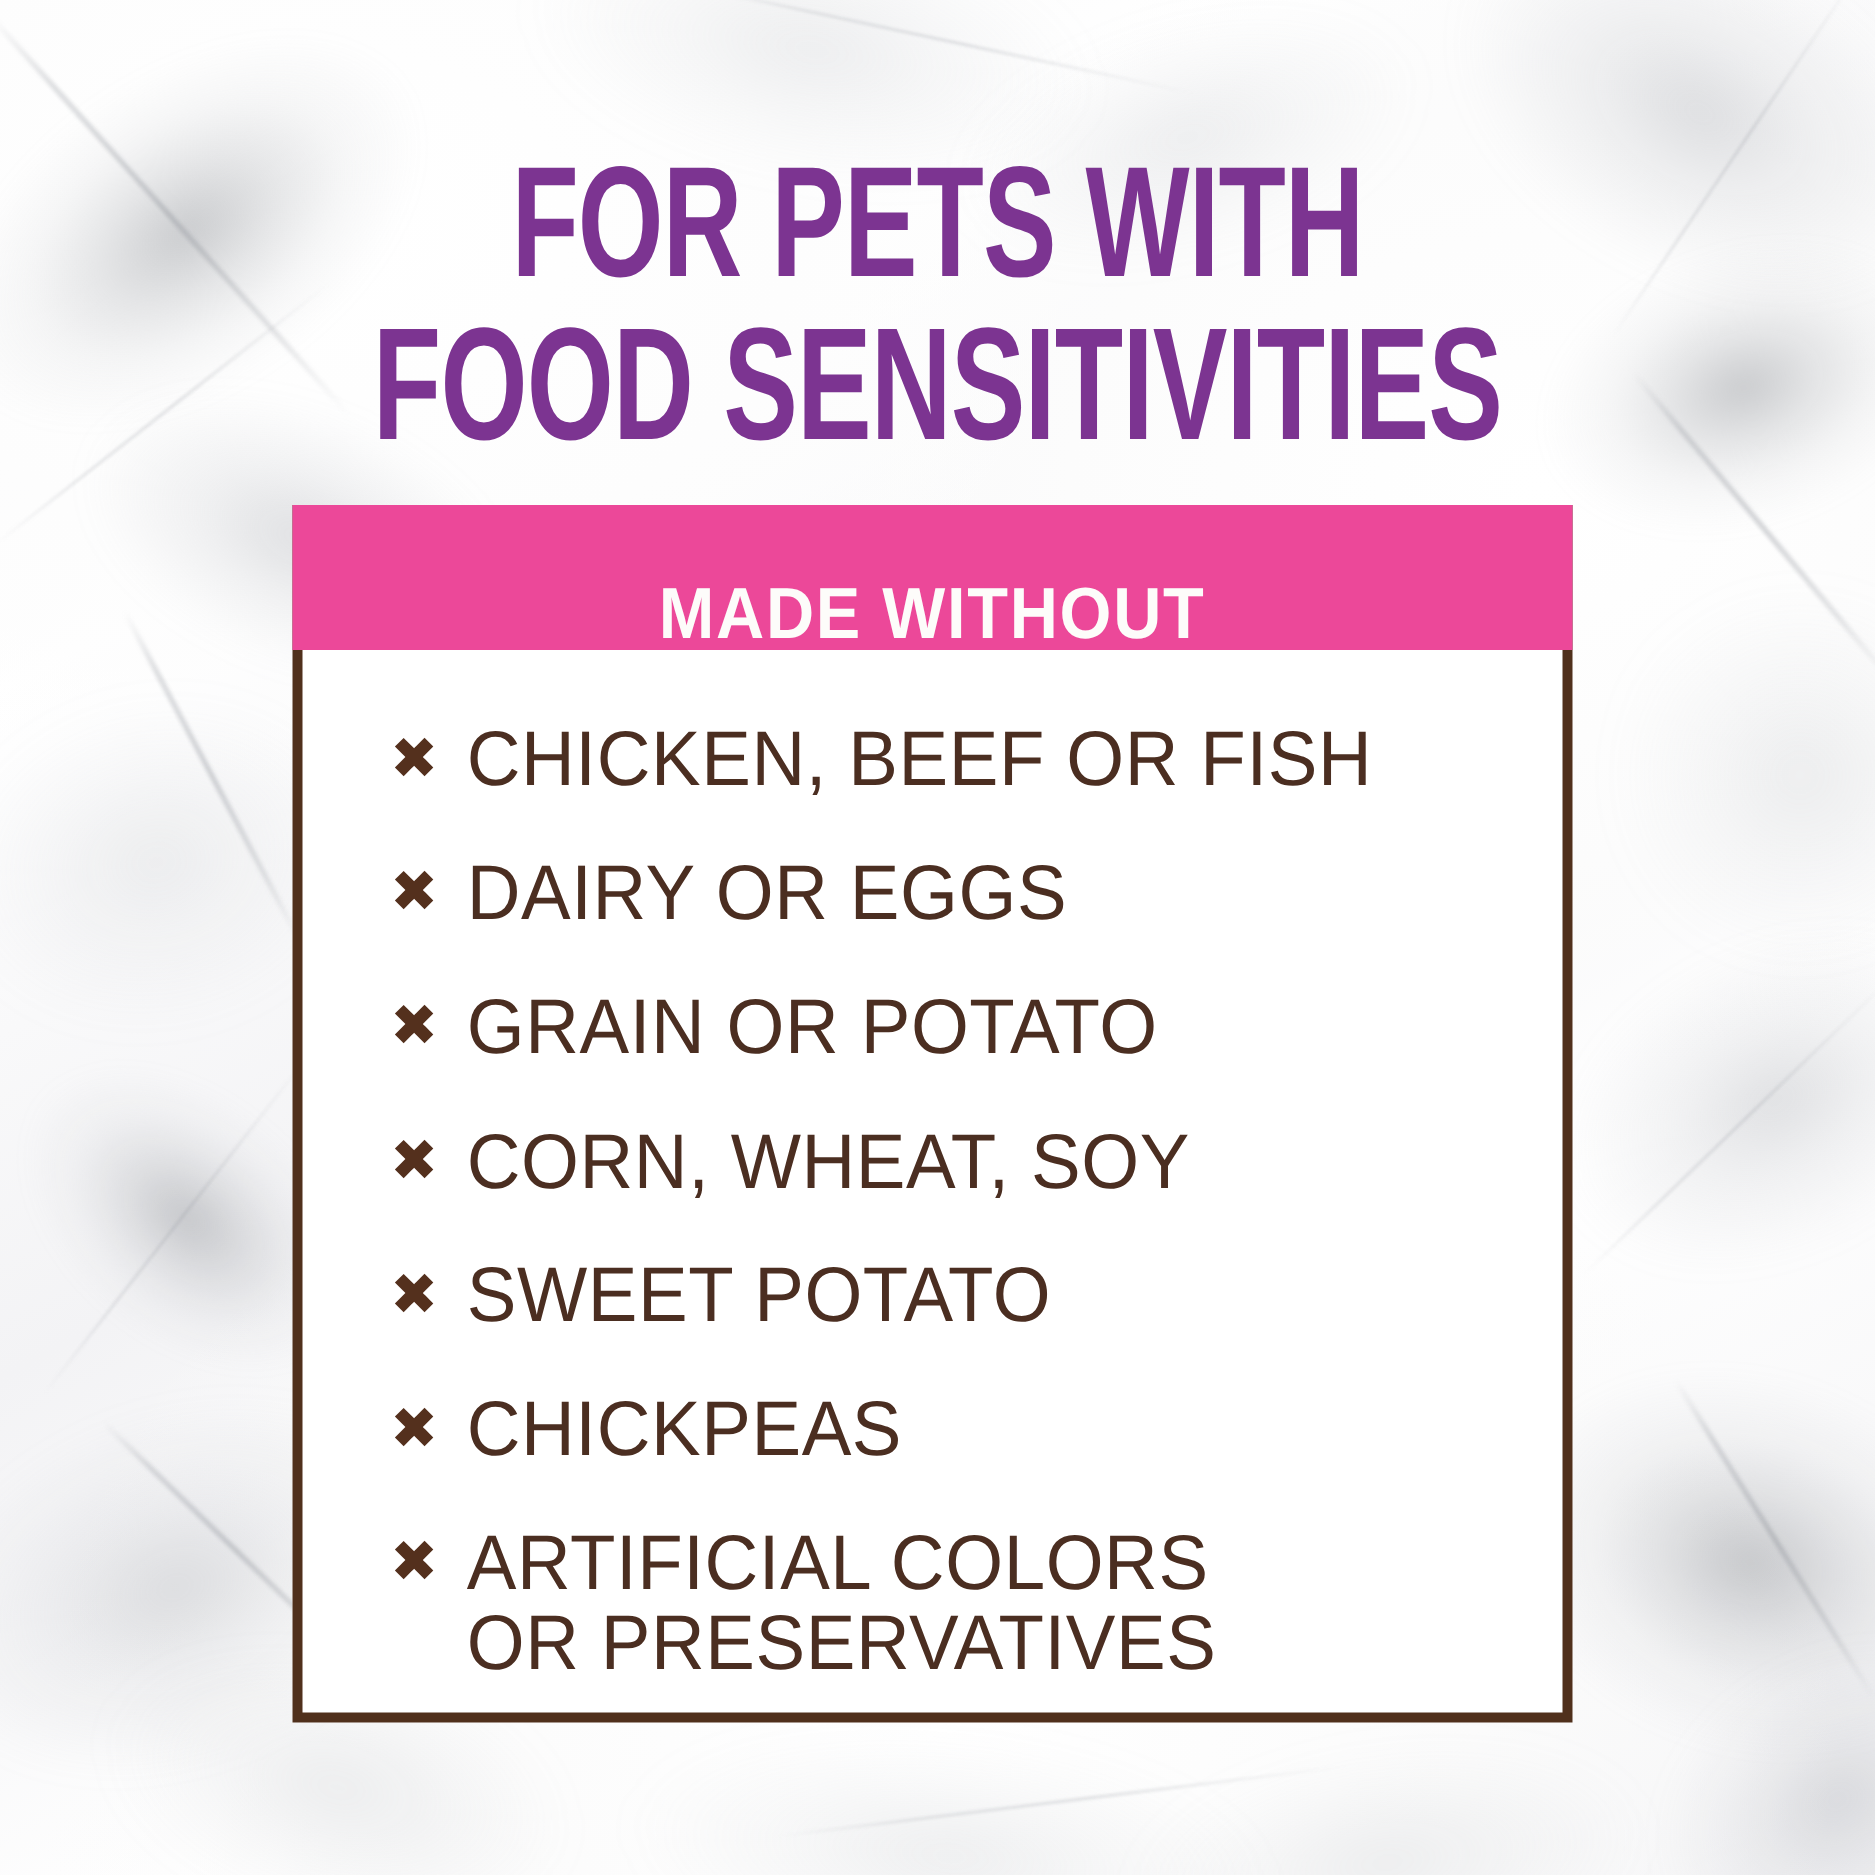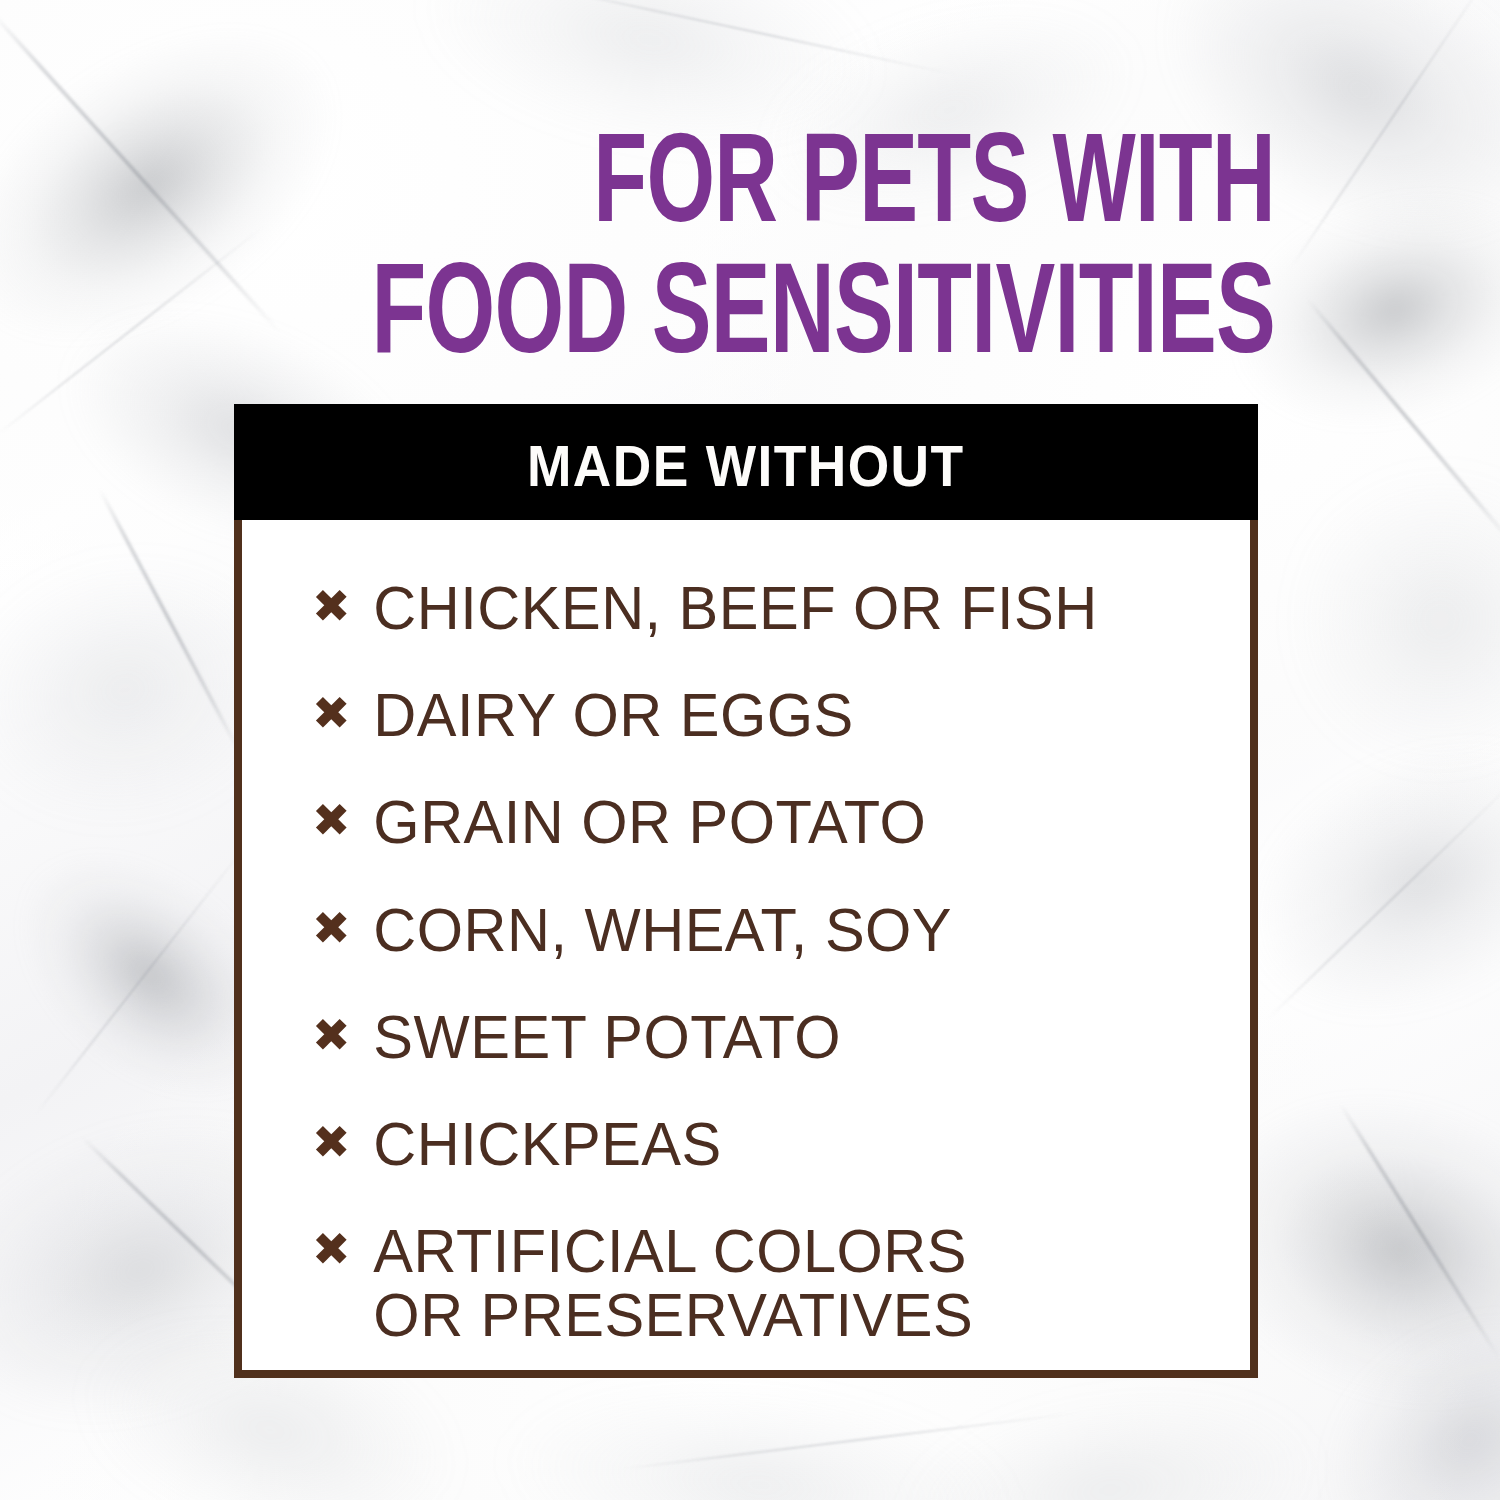--- a/index.html
+++ b/index.html
@@ -56,21 +56,21 @@
     background: linear-gradient(to right, rgba(160,164,170,0) 0%, rgba(150,154,162,0.26) 25%, rgba(148,152,160,0.32) 55%, rgba(165,169,175,0) 100%);
     filter: blur(1.2px);
   }
 
   
   #headline {
     position: absolute;
     left: 0;
     top: 118px;
     width: 1500px;
-    text-align: right;
+    text-align: center;
     z-index: 5;
   }
   .headline-line {
     color: #7c3491;
     font-family: "Liberation Sans Narrow", "Liberation Sans", sans-serif;
     font-weight: bold;
     font-size: 128px;
     line-height: 0.96;
     letter-spacing: -1px;
     white-space: nowrap;
@@ -88,23 +88,23 @@
     top: 404px;
     width: 1024px;
     height: 974px;
     box-sizing: border-box;
     border: 8px solid #50301c;
     background: #ffffff;
     z-index: 6;
   }
   #card-header {
     height: 108px;
-    background: #000000;
+    background: #ec4899;
     display: flex;
-    align-items: center;
+    align-items: flex-end;
     justify-content: center;
     margin: -8px -8px 0 -8px;
     padding-top: 8px;
   }
   #card-header-title {
     color: #fdfcfa;
     font-family: "Liberation Sans Narrow", "Liberation Sans", sans-serif;
     font-weight: bold;
     font-size: 58px;
     letter-spacing: 1.5px;

